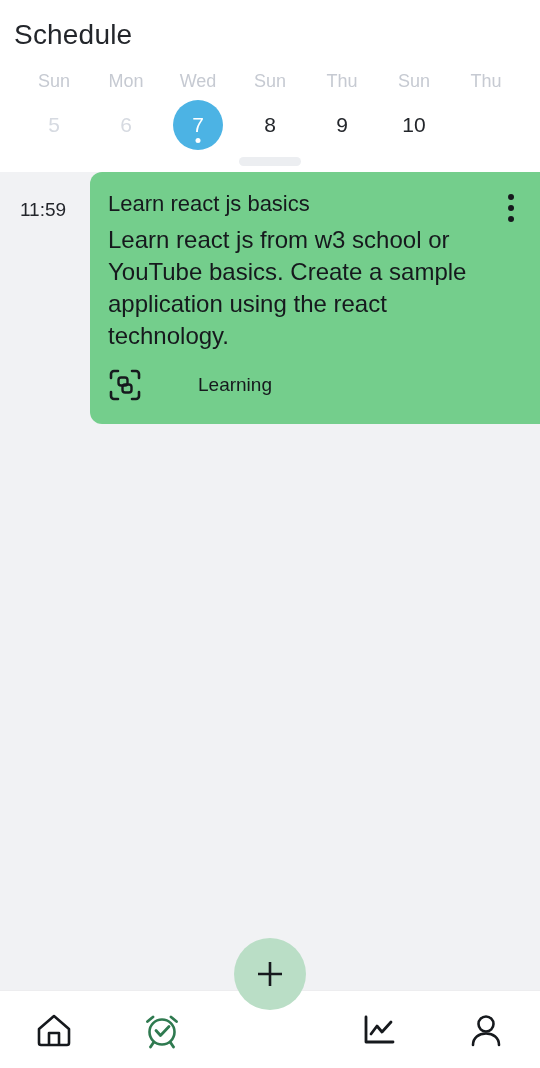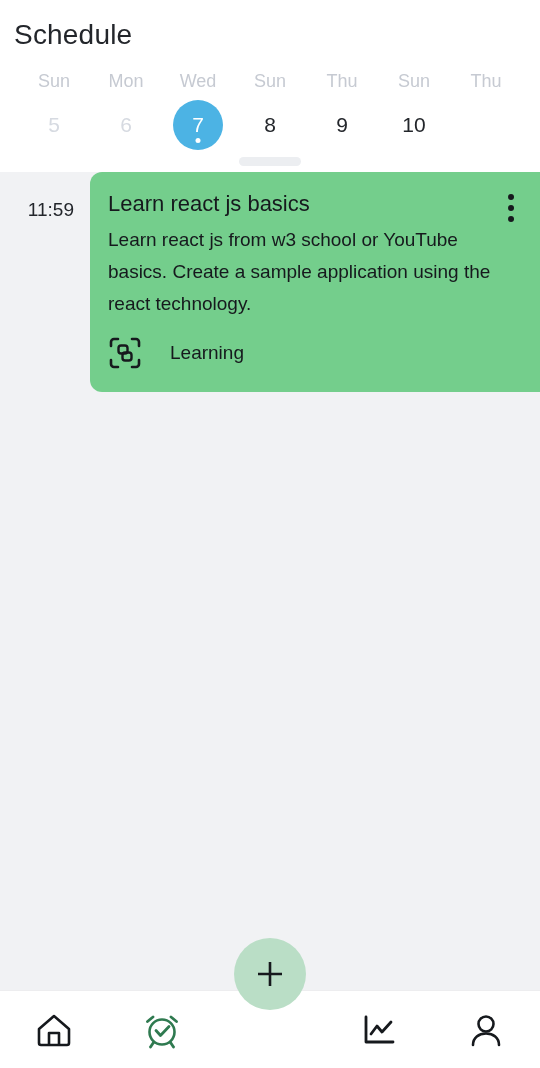--- a/index.html
+++ b/index.html
@@ -119,22 +119,22 @@
   }
 
   .event-row {
     display: flex;
     align-items: flex-start;
   }
 
   .time-col {
     width: 90px;
     flex: 0 0 90px;
-    padding: 22px 16px 0 0;
-    text-align: right;
+    padding: 22px 4px 0 0;
+    text-align: center;
   }
   .time-line {
     font-size: 19px;
     color: #23262b;
     line-height: 32px;
   }
 
   .event-card {
     flex: 1 1 auto;
     background: #74ce8c;
@@ -144,30 +144,31 @@
     min-height: 205px;
   }
   .event-title {
     font-size: 22px;
     font-weight: normal;
     color: #16191d;
     line-height: 28px;
     padding-right: 40px;
   }
   .event-desc {
-    font-size: 19px;
+    font-size: 24px;
     color: #16191d;
     line-height: 32px;
     margin-top: 6px;
     padding-right: 12px;
   }
   .event-meta {
     display: flex;
     align-items: center;
     margin-top: 16px;
+    gap: 28px;
   }
   .cat-icon {
     width: 34px;
     height: 34px;
     flex: 0 0 34px;
     display: block;
   }
   .cat-label {
     font-size: 19px;
     color: #16191d;

